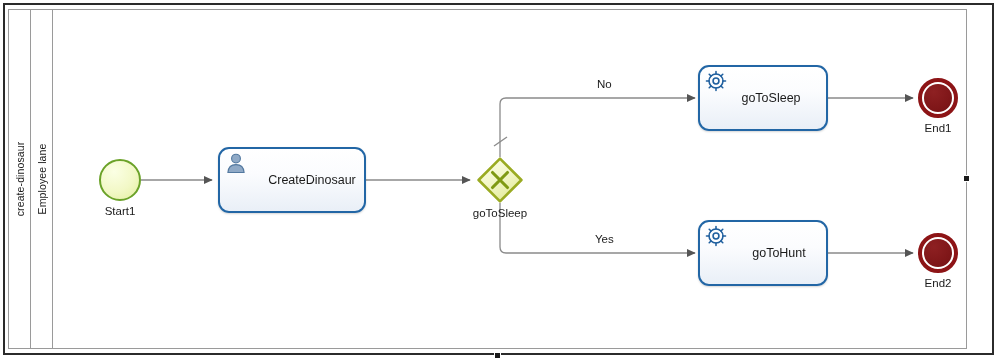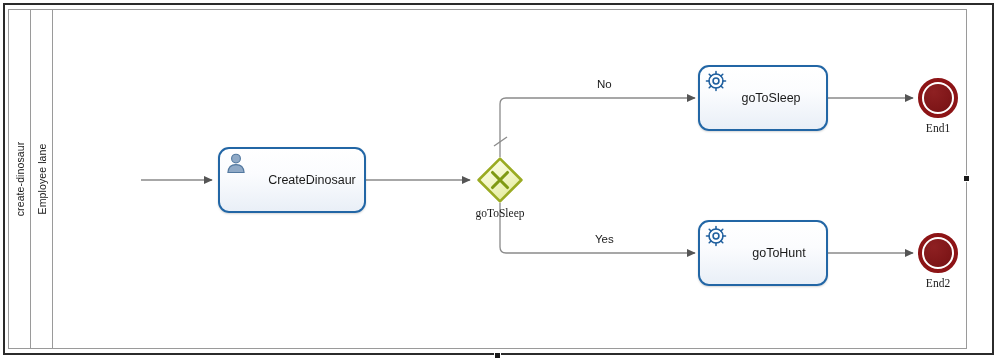--- a/index.html
+++ b/index.html
@@ -155,21 +155,20 @@
     width: 46px;
     height: 46px;
   }
 
   .node-label {
     position: absolute;
     font-size: 11.5px;
     color: #1a1a1a;
     white-space: nowrap;
     text-align: center;
-    font-family: Liberation Serif, serif;
   }
 
   .flow-label {
     position: absolute;
     font-size: 11.5px;
     color: #1a1a1a;
     white-space: nowrap;
     padding-left: 34px;
   }
 </style>
@@ -222,20 +221,24 @@
     </g>
 
     <g>
       <path d="M828,253 L913,253" fill="none" stroke="#8a8a8a" stroke-width="1.3" marker-end="url(#arrow)"></path>
     </g>
   </svg>
 
   <div class="flow-label" style="left:563px; top:78px;">No</div>
   <div class="flow-label" style="left:561px; top:233px;">Yes</div>
 
+  <div class="node" style="left:99px; top:159px;">
+    <div class="event-start"></div>
+    <div class="node-label" style="left:-13px; top:46px; width:68px;">Start1</div>
+  </div>
 
   <div class="node" style="left:218px; top:147px;">
     <div class="task"></div>
     <div class="task-icon">
       <svg width="22" height="22" viewBox="0 0 22 22" xmlns="http://www.w3.org/2000/svg">
         <circle cx="11" cy="6.6" r="4.4" fill="#8fa9c6" stroke="#52789f" stroke-width="1.1"></circle>
         <path d="M2.9,20.5 C3.3,14.9 7.0,12.6 11,12.6 C15,12.6 18.7,14.9 19.1,20.5 Z" fill="#8fa9c6" stroke="#52789f" stroke-width="1.1"></path>
       </svg>
     </div>
     <div class="task-label">CreateDinosaur</div>

